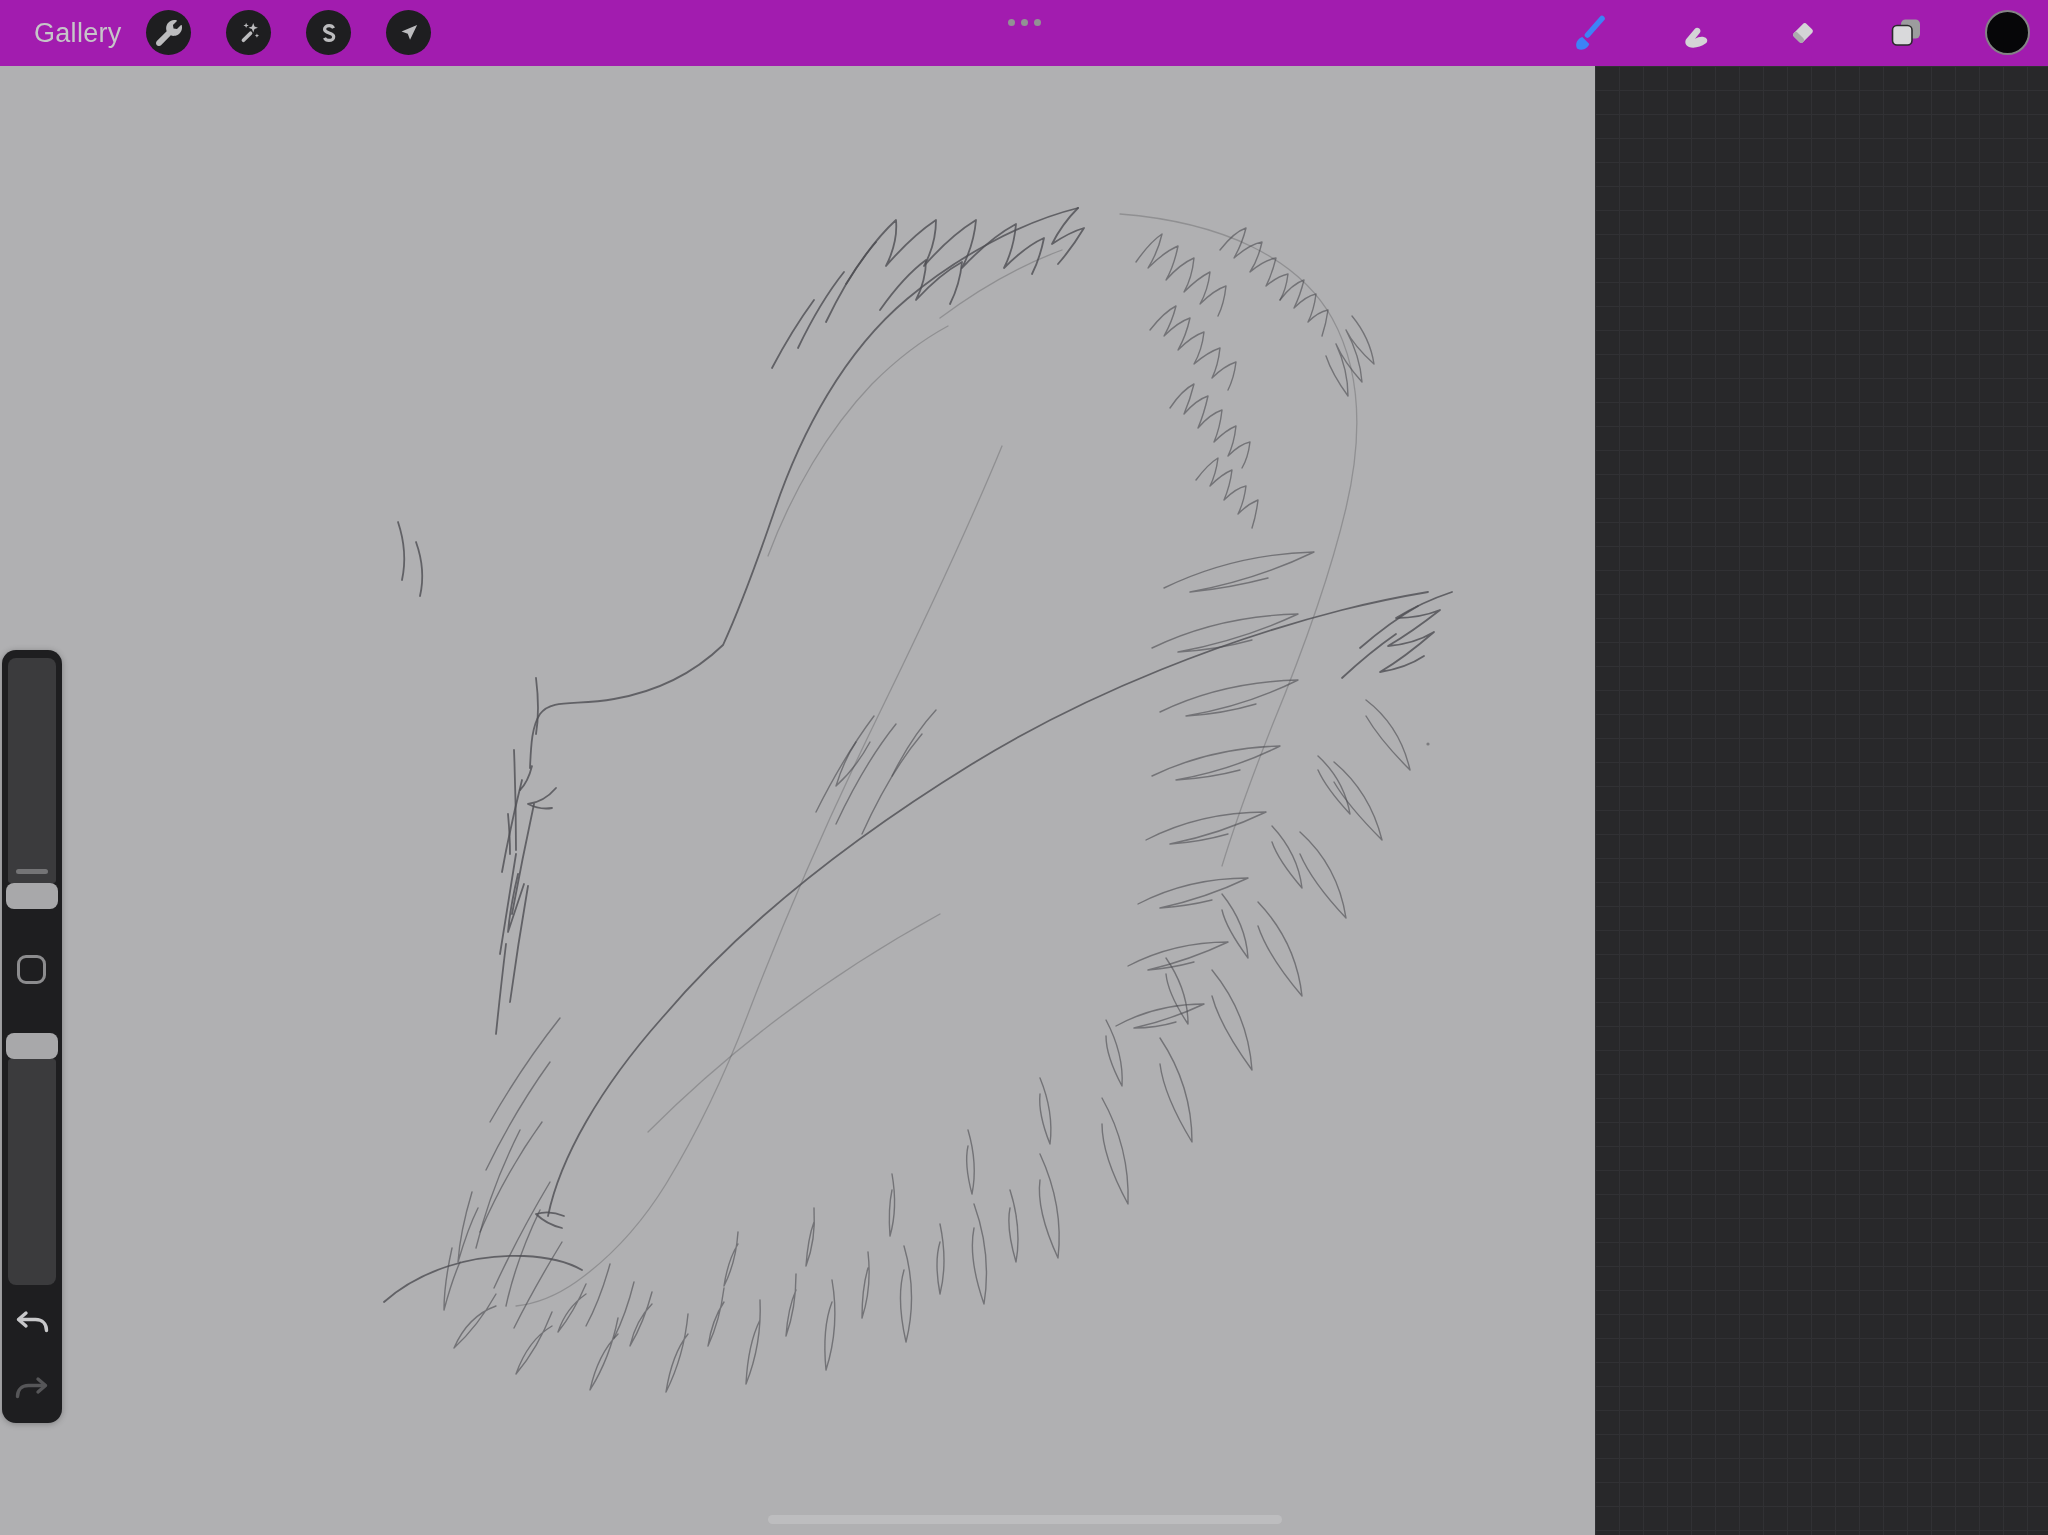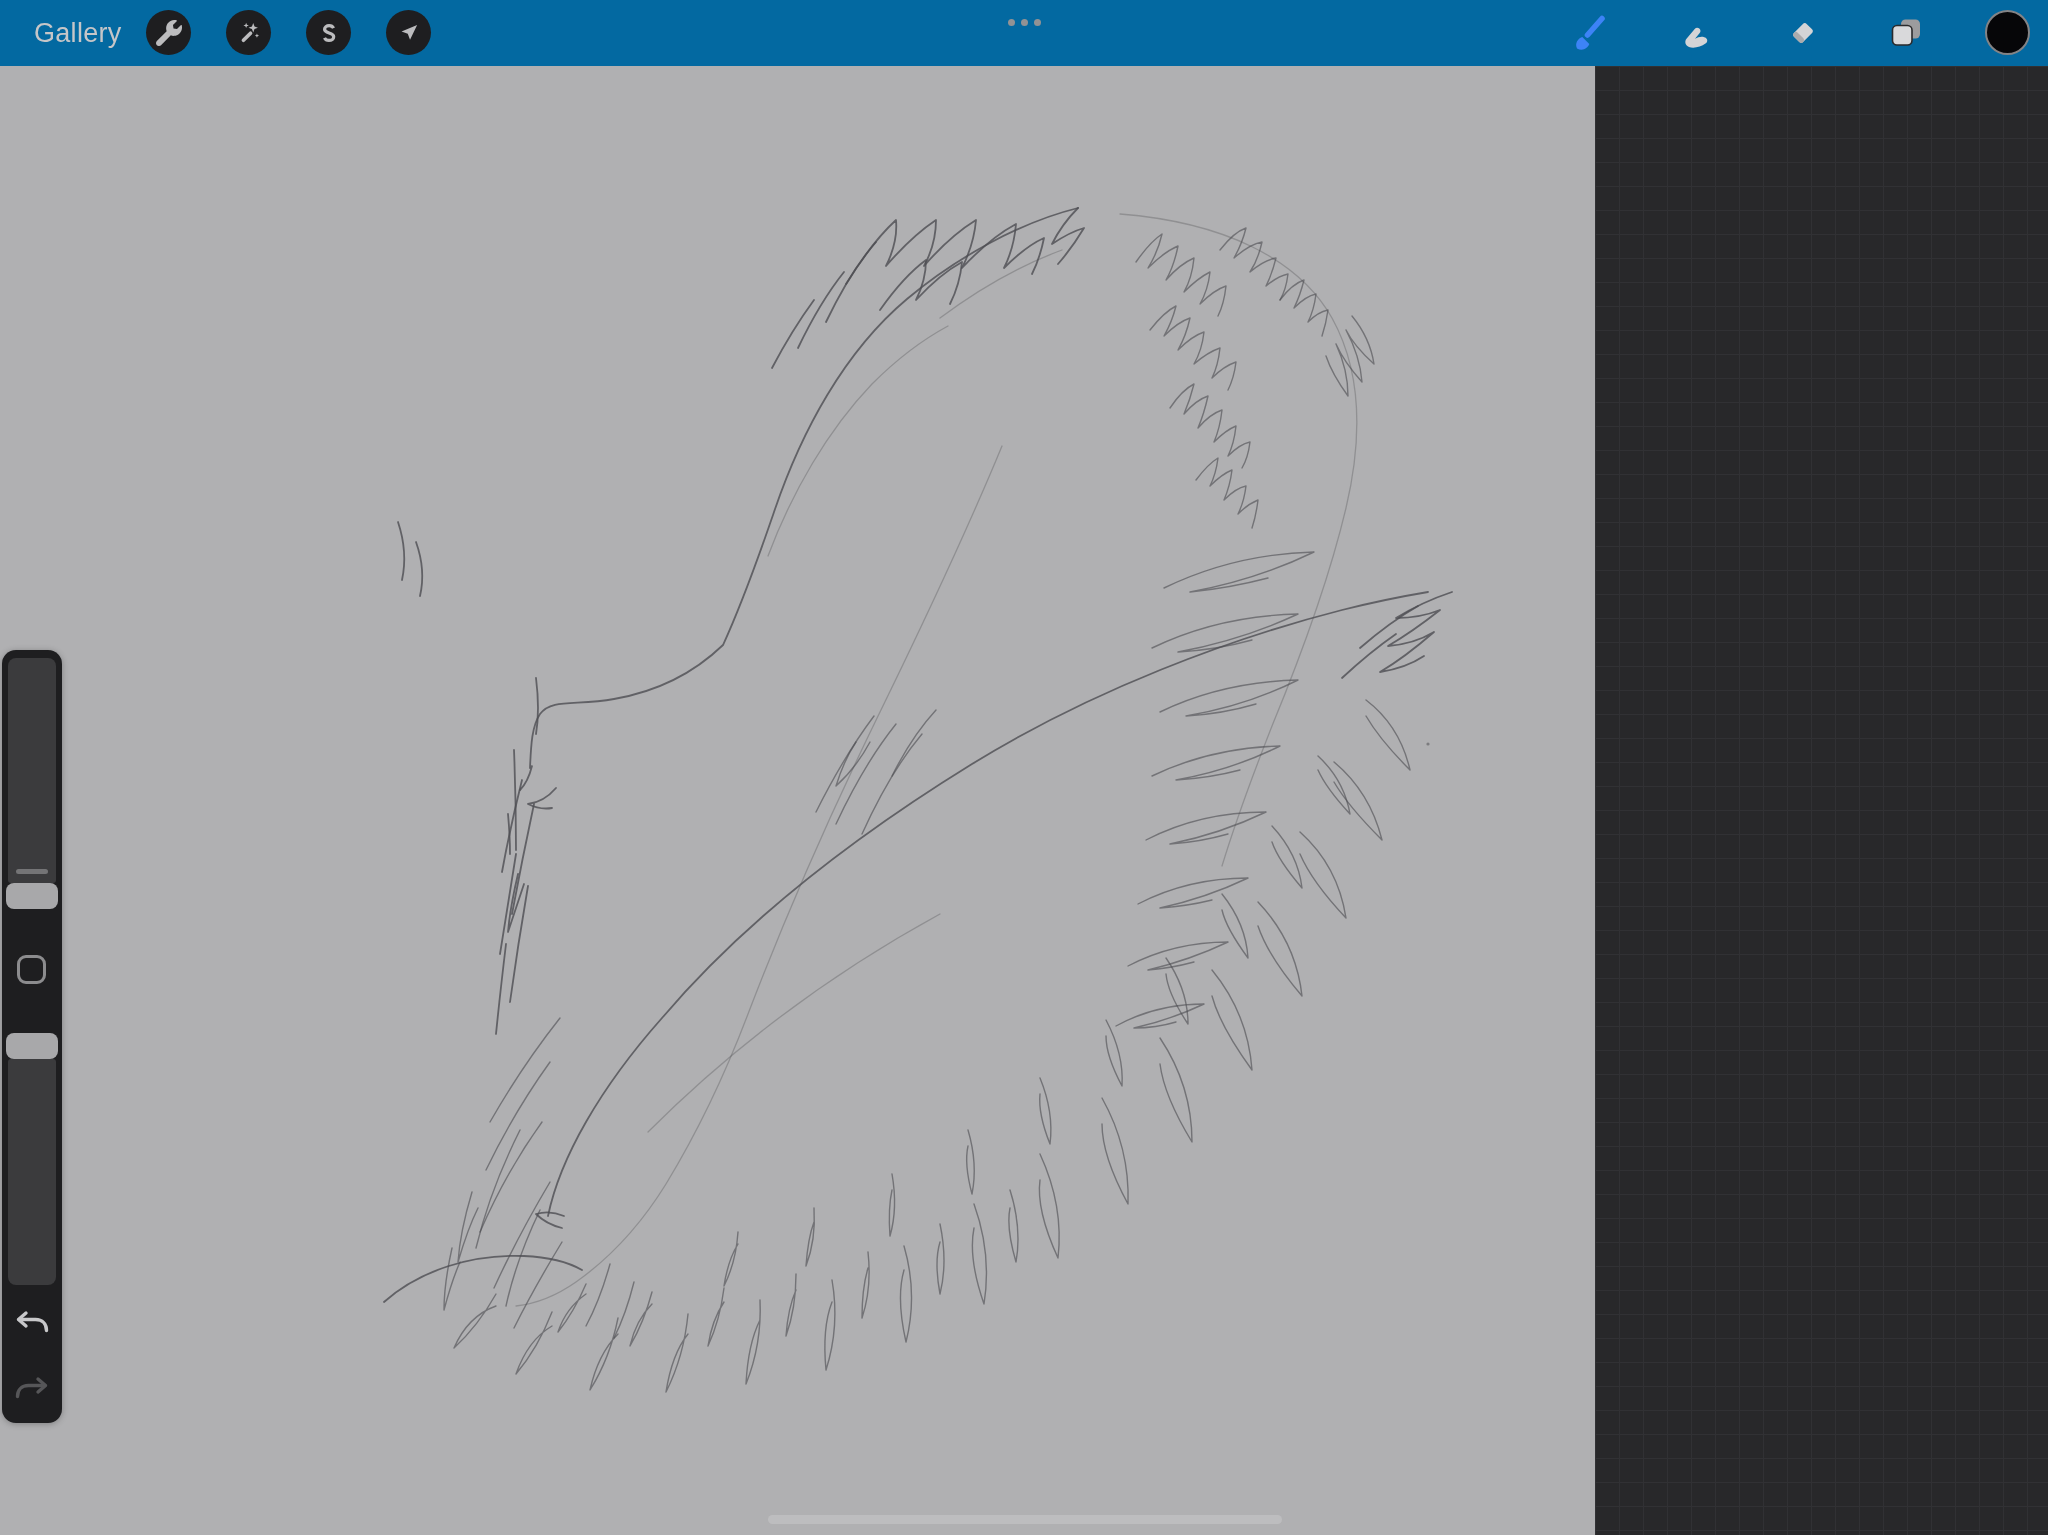--- a/index.html
+++ b/index.html
@@ -18,21 +18,21 @@
   .home-indicator{position:absolute;left:768px;top:1449px;width:514px;height:9px;border-radius:5px;background:#bdbdbf;}
   
   .workspace-right{
     position:absolute;left:1595px;top:66px;width:453px;height:1469px;
     background-color:#28282a;
     background-image:linear-gradient(#313134 1px,transparent 1px),
                      linear-gradient(90deg,#313134 1px,transparent 1px);
     background-size:24px 24px;
   }
   
-  .topbar{position:absolute;left:0;top:0;width:2048px;height:66px;background:#0369a1;}
+  .topbar{position:absolute;left:0;top:0;width:2048px;height:66px;background:#a21caf;}
   .gallery-btn{
     position:absolute;left:34px;top:0;height:66px;line-height:66px;padding:0;border:0;background:none;
     color:#c6c6c8;font-size:27px;font-family:inherit;letter-spacing:.3px;cursor:pointer;
   }
   .circle-btn{
     position:absolute;top:10px;width:45px;height:45px;border-radius:50%;
     background:#1e1e20;border:0;padding:0;display:flex;align-items:center;justify-content:center;cursor:pointer;
   }
   .circle-btn svg{display:block;}
   .ellipsis-btn{position:absolute;left:1002px;top:14px;width:44px;height:16px;border:0;background:none;

